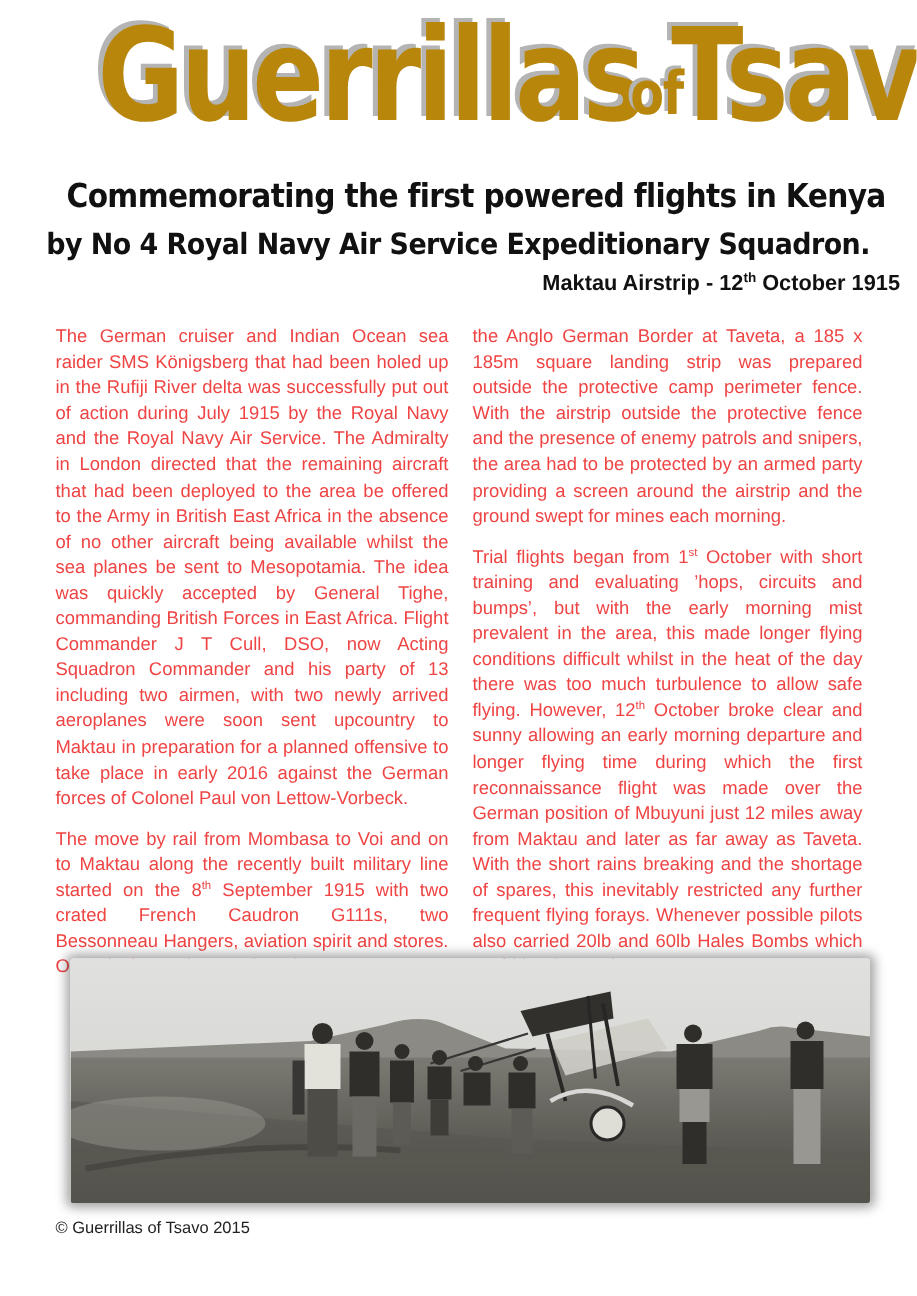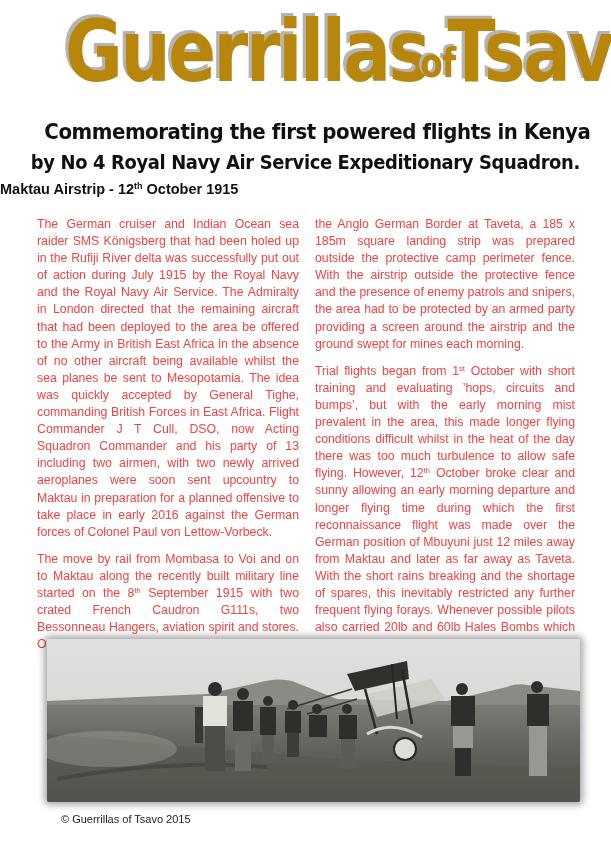--- a/index.html
+++ b/index.html
@@ -7,29 +7,29 @@
   .masthead { position: absolute; left: 0; top: 6px; width: 611px; text-align: center; white-space: nowrap; }
   .mast-word { position: relative; display: inline-block; font-family: "DejaVu Sans", sans-serif; font-weight: bold; color: #B8860B; letter-spacing: -3px; transform: scaleX(0.78); transform-origin: center; }
   .mast-big { font-size: 86px; line-height: 90px; text-shadow: -4px -3px 0 #b4b4b4; }
   .mast-small { font-size: 40px; line-height: 90px; text-shadow: -3px -2px 0 #b4b4b4; letter-spacing: -1px; vertical-align: 4px; margin: 0 -14px; }
   .mast-row { display: inline-block; transform: scaleX(0.82); transform-origin: center; }
   .mast-row .mast-word { transform: none; }
   .sub1 { position: absolute; left: 12px; top: 118px; width: 611px; text-align: center; font-family: "DejaVu Sans", sans-serif; font-weight: bold; font-size: 22px; line-height: 28px; color: #111; letter-spacing: -0.5px; }
   .sub1 span { display: inline-block; transform: scaleX(0.9); }
   .sub2 { position: absolute; left: 0; top: 150px; width: 611px; text-align: center; font-family: "DejaVu Sans", sans-serif; font-weight: bold; font-size: 19.5px; line-height: 26px; color: #111; letter-spacing: -0.4px; }
   .sub2 span { display: inline-block; transform: scaleX(0.92); }
-  .sub3 { position: absolute; left: 0; top: 180px; width: 600px; text-align: left; font-family: "Liberation Sans", sans-serif; font-weight: bold; font-size: 14.5px; line-height: 18px; color: #111; }
+  .sub3 { position: absolute; left: 0; top: 180px; width: 600px; text-align: right; font-family: "Liberation Sans", sans-serif; font-weight: bold; font-size: 14.5px; line-height: 18px; color: #111; }
   sup { font-size: 0.62em; line-height: 0; vertical-align: 0.55em; }
   .col { position: absolute; top: 216px; font-family: "Liberation Sans", sans-serif; font-size: 12.3px; line-height: 17.1px; text-align: justify; color: #ef4444; }
   .col p { margin: 0 0 10px 0; }
   .col-left { left: 37px; width: 262px; }
   .col-right { left: 315px; width: 260px; }
   .photo-wrap { position: absolute; left: 47px; top: 639px; width: 533px; height: 163px; box-shadow: 0 0 7px 3px rgba(0,0,0,0.35); overflow: hidden; border-radius: 2px; }
   .photo { width: 100%; height: 100%; display: block; }
-  .footer { position: absolute; left: 37px; top: 813px; font-family: "Liberation Sans", sans-serif; font-size: 11px; color: #222; margin-left: 24px; }
+  .footer { position: absolute; left: 37px; top: 813px; font-family: "Liberation Sans", sans-serif; font-size: 11px; color: #222; }
 </style>
 </head>
 <body>
 
 <div class="masthead">
   <span class="mast-row">
     <span class="mast-word mast-big">Guerrillas</span>
     <span class="mast-word mast-small">of</span>
     <span class="mast-word mast-big">Tsavo</span>
   </span>

